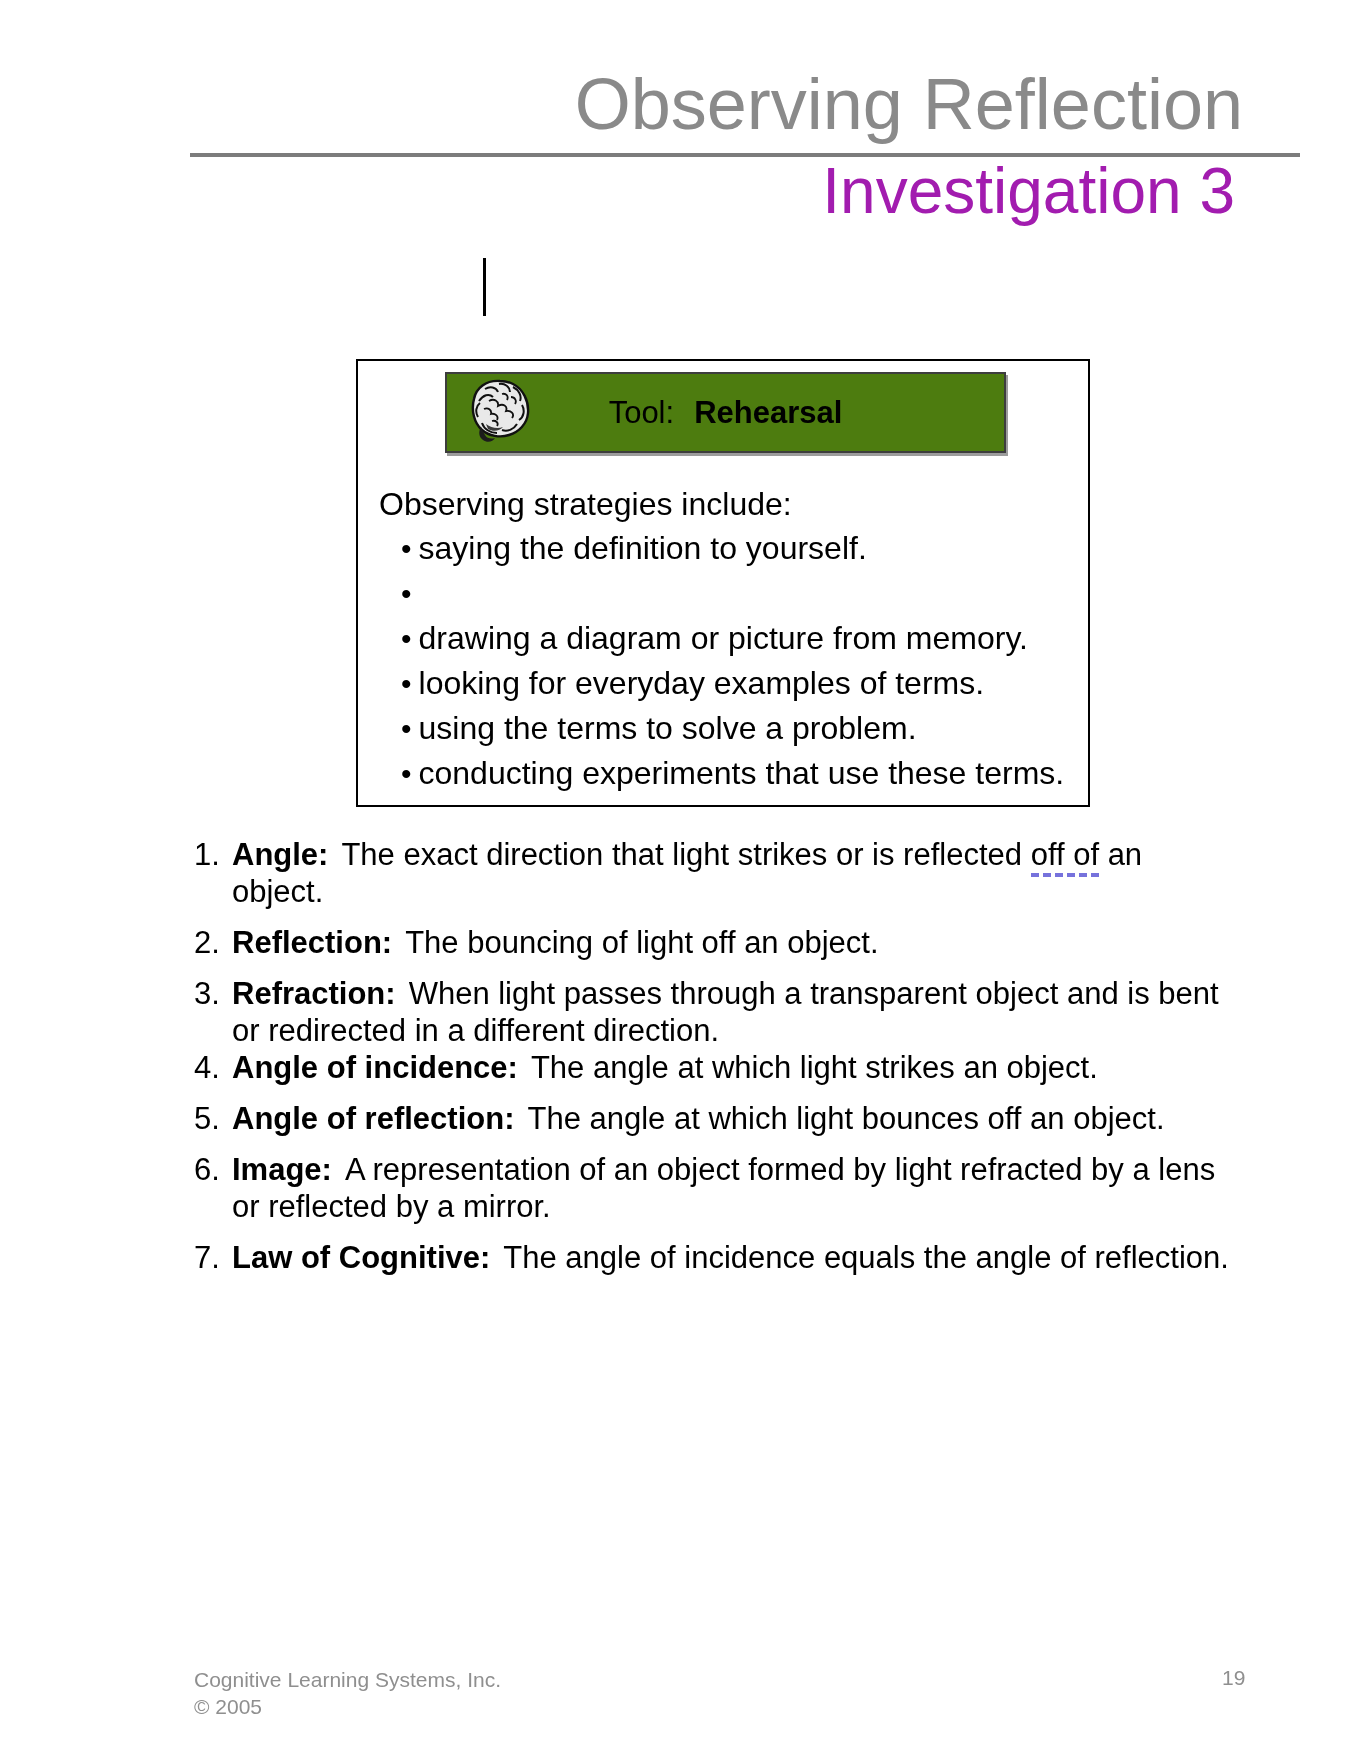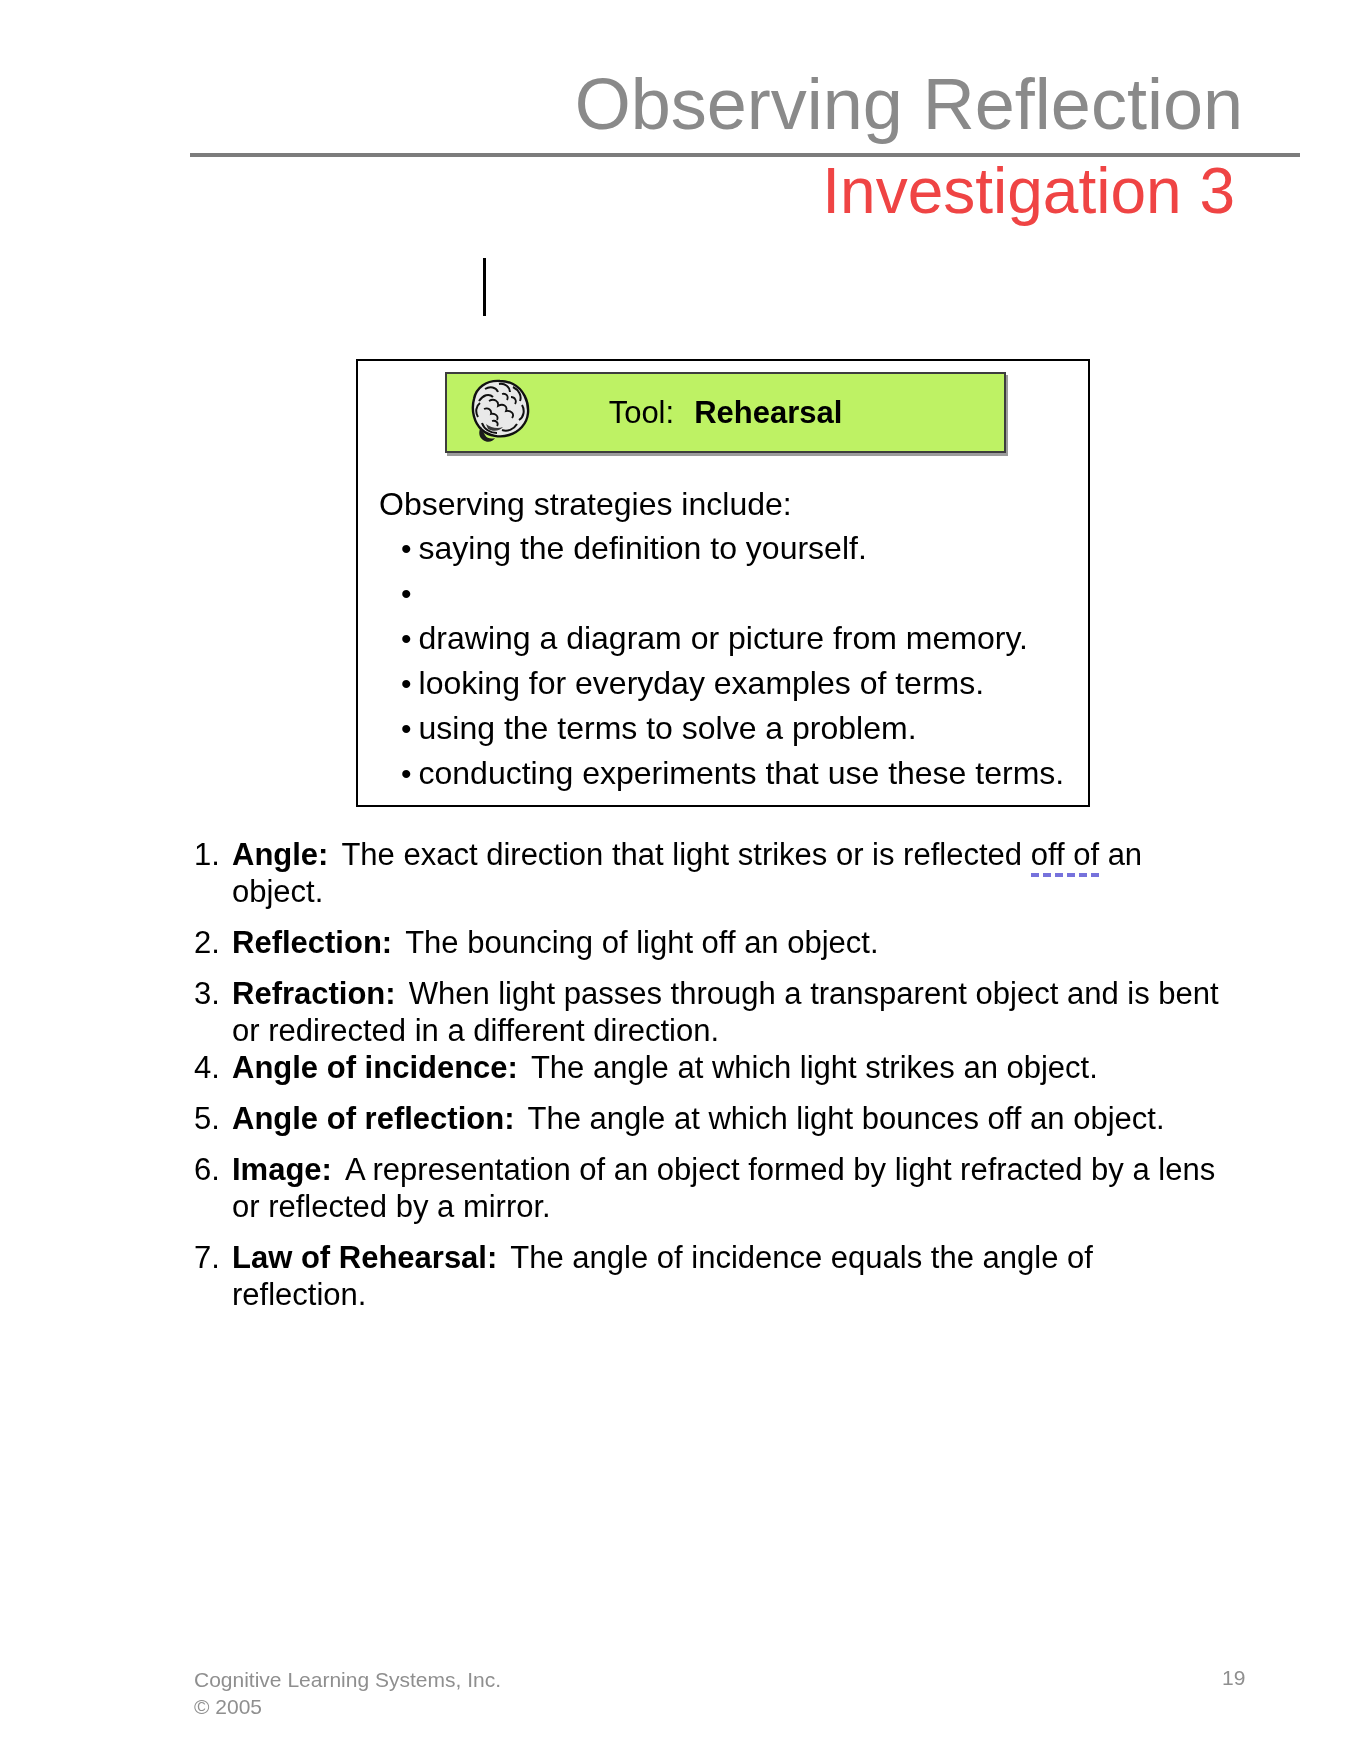--- a/index.html
+++ b/index.html
@@ -14,36 +14,36 @@
   .hdr-title {
     position:absolute; top:68px; right:111px;
     font-size:72px; line-height:1.0; color:#8a8a8a; white-space:nowrap;
   }
   .hdr-rule {
     position:absolute; top:153px; left:190px; width:1110px; height:4px;
     background:#7c7c7c;
   }
   .hdr-subtitle {
     position:absolute; top:159px; right:119px;
-    font-size:64px; line-height:1.0; color:#ef4444; white-space:nowrap;
+    font-size:64px; line-height:1.0; color:#a21caf; white-space:nowrap;
   }
 
   
   .heading-row { position:absolute; left:483px; top:262px; display:flex; align-items:flex-start; }
   .caret { width:3px; height:58px; background:#000; margin:-4px 4px 0 0; }
   .page-heading { margin:0; font-size:43px; font-weight:bold; line-height:1.15; white-space:nowrap; }
 
   
   .toolbox {
     position:absolute; left:356px; top:359px; width:730px; height:444px;
     border:2px solid #000; background:#fff; box-sizing:content-box;
   }
   .tool-bar {
     position:absolute; left:87px; top:11px; width:557px; height:77px;
-    background:#bef264; border:2px solid #3d3d3d;
+    background:#4d7c0f; border:2px solid #3d3d3d;
     box-shadow:2px 3px 0 #9c9c9c;
   }
   .brain { position:absolute; left:22px; top:5px; width:64px; height:68px; }
   .tool-bar-text {
     position:absolute; left:0; right:0; top:0; height:77px;
     display:flex; align-items:center; justify-content:center;
     font-size:31px; white-space:nowrap;
   }
   .tool-label { font-weight:normal; }
   .tool-name  { font-weight:bold; margin-left:20px; }
@@ -152,21 +152,21 @@
       <span class="g-body"><b class="g-term">Angle of reflection:</b><span>The angle at which light bounces off an object.</span></span>
     </p>
 
     <p class="g-item">
       <span class="g-num">6.</span>
       <span class="g-body"><b class="g-term">Image:</b><span>A representation of an object formed by light refracted by a lens or reflected by a mirror.</span></span>
     </p>
 
     <p class="g-item">
       <span class="g-num">7.</span>
-      <span class="g-body"><b class="g-term">Law of Rehearsal:</b><span>The angle of incidence equals the angle of reflection.</span></span>
+      <span class="g-body"><b class="g-term">Law of Cognitive:</b><span>The angle of incidence equals the angle of reflection.</span></span>
     </p>
 
   </div>
 
   <div class="footer-left">
     <div>Cognitive Learning Systems, Inc.</div>
     <div>© 2005</div>
   </div>
   <div class="footer-page">19</div>
 

